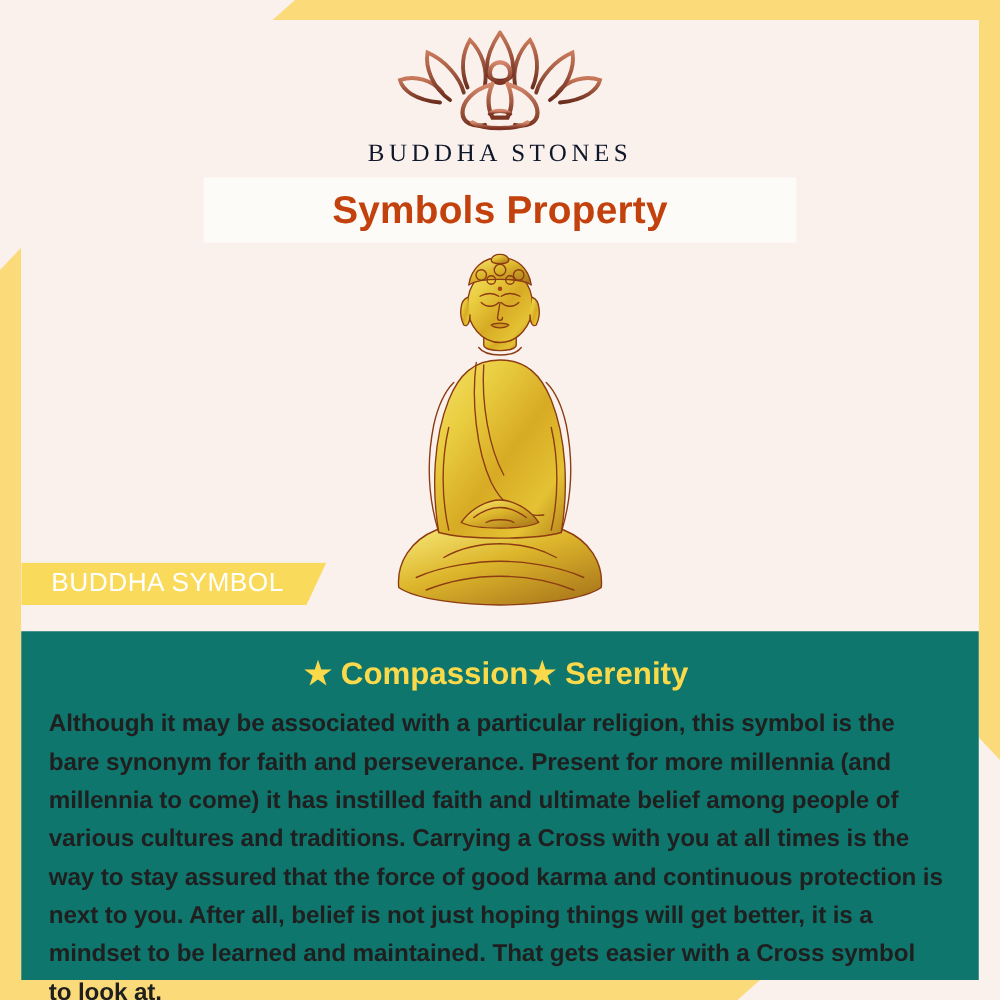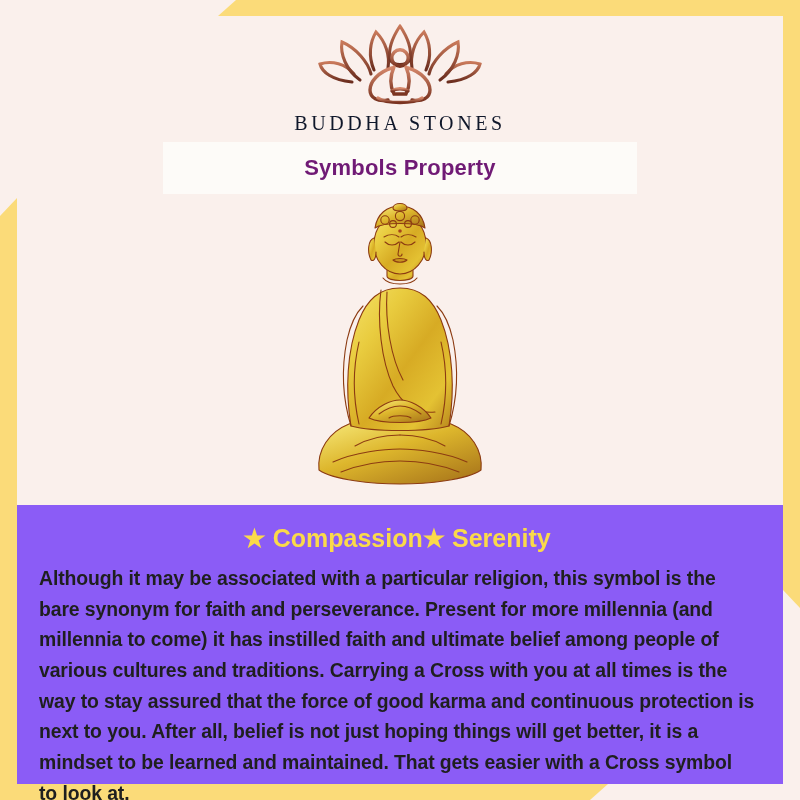--- a/index.html
+++ b/index.html
@@ -91,23 +91,23 @@
     left: 163px;
     top: 142px;
     width: 474px;
     height: 52px;
     background: #fdfbf8;
     display: flex;
     align-items: center;
     justify-content: center;
   }
   .title-text {
-    font-size: 22px;
+    font-size: 31px;
     font-weight: bold;
-    color: #701a75;
+    color: #c2410c;
     letter-spacing: 0.2px;
     white-space: nowrap;
   }
 
   
   .buddha-wrap {
     position: absolute;
     left: 50%;
     transform: translateX(-50%);
     top: 200px;
@@ -136,21 +136,21 @@
     white-space: nowrap;
   }
 
   
   .content-panel {
     position: absolute;
     left: 17px;
     right: 17px;
     top: 505px;
     bottom: 16px;
-    background: #8b5cf6;
+    background: #0f766e;
     padding: 10px 20px 0 14px;
     box-sizing: border-box;
   }
   .subtitle {
     text-align: center;
     font-size: 25px;
     font-weight: bold;
     color: #fada4a;
     margin: 9px 0 10px 0;
     white-space: nowrap;
@@ -293,19 +293,22 @@
 
         <circle cx="78" cy="20" r="4.2" fill="none"></circle>
         <circle cx="93" cy="16" r="4.6" fill="none"></circle>
         <circle cx="108" cy="20" r="4.2" fill="none"></circle>
         <circle cx="86" cy="24" r="3.4" fill="none"></circle>
         <circle cx="101" cy="24" r="3.4" fill="none"></circle>
       </g>
     </svg>
   </div>
 
+  <div class="symbol-tag">
+    <span class="symbol-tag-text">BUDDHA SYMBOL</span>
+  </div>
 
   <div class="content-panel">
     <div class="subtitle">★ Compassion★ Serenity</div>
     <div class="body-text">Although it may be associated with a particular religion, this symbol is the bare synonym for faith and perseverance. Present for more millennia (and millennia to come) it has instilled faith and ultimate belief among people of various cultures and traditions. Carrying a Cross with you at all times is the way to stay assured that the force of good karma and continuous protection is next to you. After all, belief is not just hoping things will get better, it is a mindset to be learned and maintained. That gets easier with a Cross symbol to look at.</div>
   </div>
 
 </div>
 
 </body></html>

